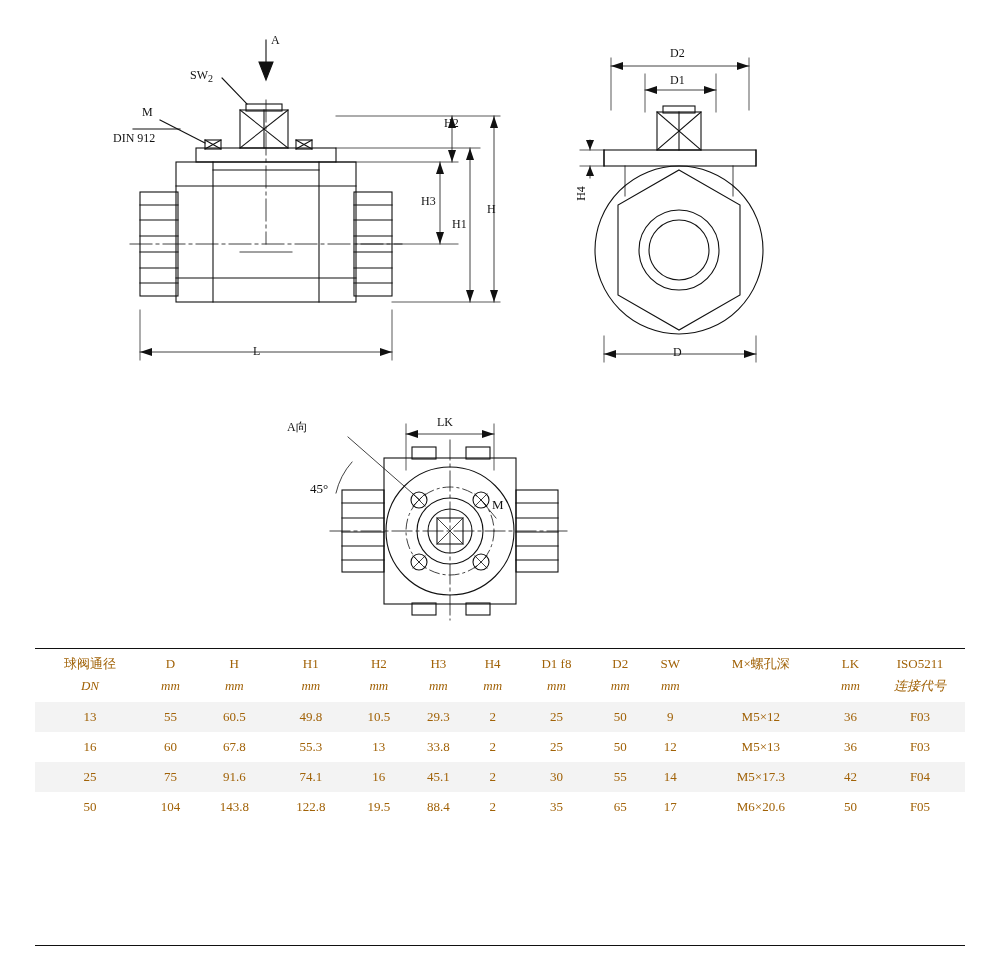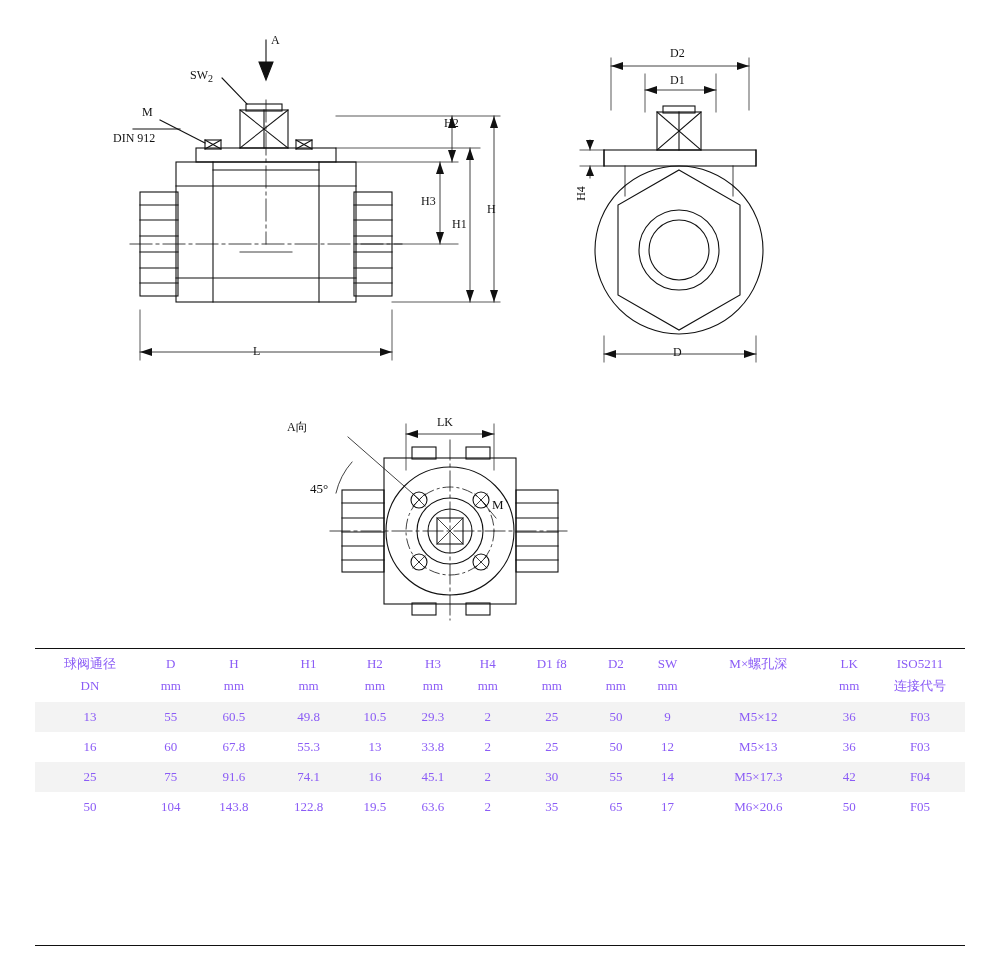--- a/index.html
+++ b/index.html
@@ -3,24 +3,24 @@
 <meta charset="utf-8">
 <style>
   html,body{margin:0;padding:0;background:#ffffff;}
   body{width:1000px;height:979px;position:relative;font-family:"Liberation Serif",serif;color:#111;}
   .stage{position:relative;width:1000px;height:979px;overflow:hidden;}
   svg.draw{position:absolute;left:0;top:0;width:1000px;height:979px;}
   .lbl{position:absolute;font-family:"Liberation Serif",serif;font-size:12px;color:#111;white-space:nowrap;}
   .lbl.small{font-size:13px;}
   
   .spec-table{position:absolute;left:35px;top:648px;width:930px;border-collapse:collapse;
-     font-family:"Liberation Serif",serif;font-size:13px;color:#8b5cf6;}
+     font-family:"Liberation Serif",serif;font-size:13px;color:#a16207;}
   .spec-table th,.spec-table td{text-align:center;padding:2px 0;font-weight:normal;}
   .spec-table thead tr:first-child th{padding-top:7px;}
-  .spec-table thead tr:last-child th{padding-bottom:7px;}
+  .spec-table thead tr:last-child th{padding-bottom:7px;font-style:italic;}
   .spec-table tbody td{height:26px;}
   .spec-table tbody tr:nth-child(odd){background:#f3f3f3;}
   .spec-table tbody tr:nth-child(even){background:#ffffff;}
   .tbl-wrap{position:absolute;left:35px;top:648px;width:930px;height:298px;
      border-top:1.5px solid #111;border-bottom:1.5px solid #111;box-sizing:border-box;}
   .hdr-rule{position:absolute;left:0;top:62px;width:930px;height:1px;background:#111;}
   .col-dn{width:110px;}
 </style>
 </head>
 <body>
@@ -312,21 +312,21 @@
         <td>M5×17.3</td>
         <td>42</td>
         <td>F04</td>
       </tr>
       <tr>
         <td>50</td>
         <td>104</td>
         <td>143.8</td>
         <td>122.8</td>
         <td>19.5</td>
-        <td>63.6</td>
+        <td>88.4</td>
         <td>2</td>
         <td>35</td>
         <td>65</td>
         <td>17</td>
         <td>M6×20.6</td>
         <td>50</td>
         <td>F05</td>
       </tr>
     </tbody>
   </table>

